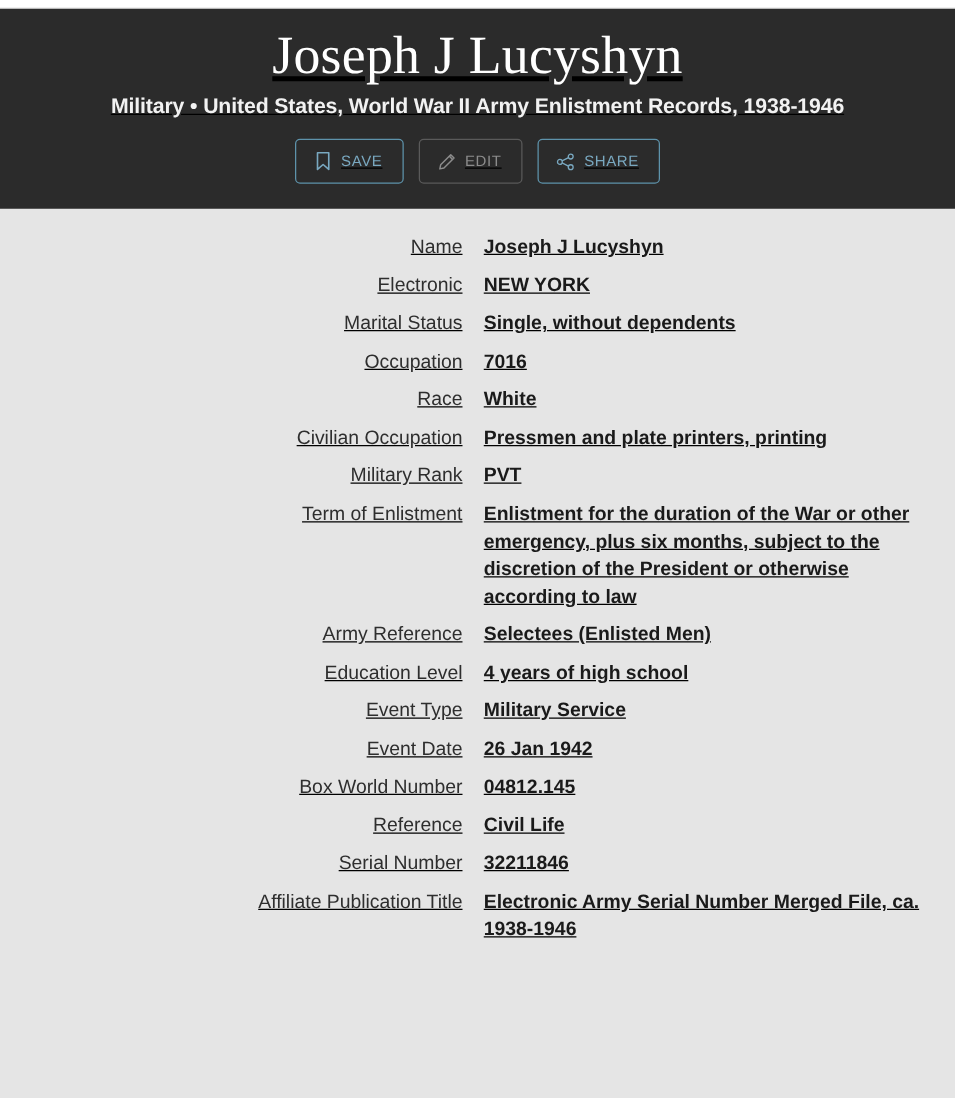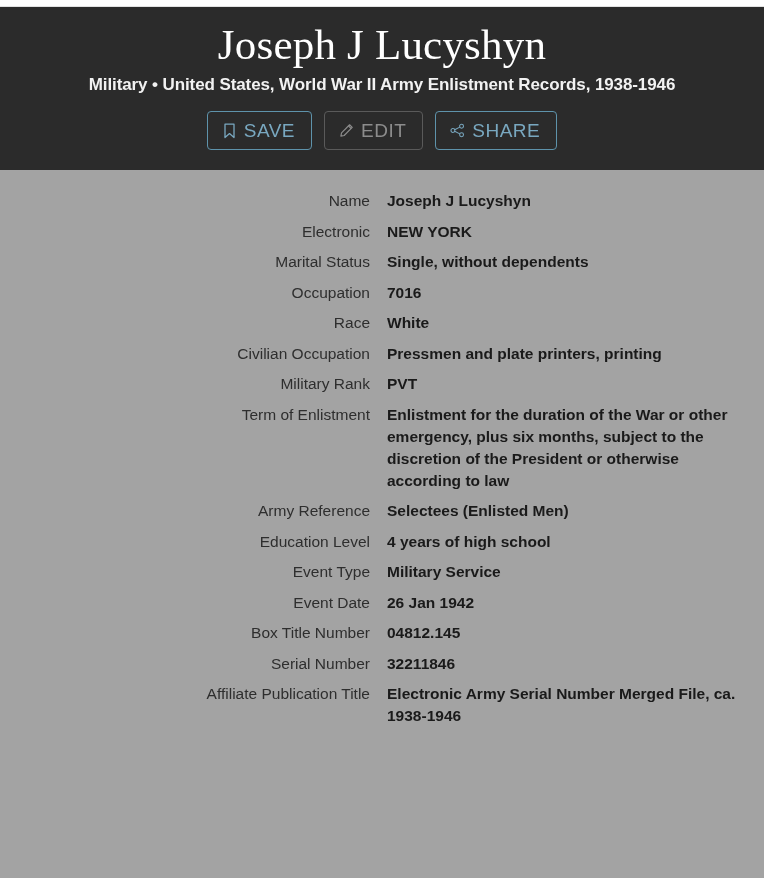--- a/index.html
+++ b/index.html
@@ -10,21 +10,22 @@
     width: 764px;
     height: 878px;
     background: #fdfdfd;
     font-family: "Liberation Sans", sans-serif;
     overflow: hidden;
   }
   .page {
     width: 764px;
     height: 878px;
     position: relative;
-    background: #a3a3a3;
+    background: #e5e5e5;
+    text-decoration: underline;
   }
 
   
   .top-strip {
     height: 7px;
     background: #ffffff;
     border-bottom: 1px solid #e2e2e2;
     box-sizing: border-box;
   }
 
@@ -61,21 +62,21 @@
   }
   .action-btn {
     display: inline-flex;
     align-items: center;
     gap: 7px;
     border: 1px solid #5e93ab;
     border-radius: 4px;
     background: transparent;
     color: #79a8c0;
     font-family: "Liberation Sans", sans-serif;
-    font-size: 19px;
+    font-size: 12px;
     font-weight: 400;
     letter-spacing: 0.5px;
     padding: 9px 16px 9px 14px;
     cursor: pointer;
     line-height: 1;
   }
   .action-btn.disabled {
     border-color: #5a5a5a;
     color: #8c8c8c;
     cursor: default;
@@ -212,22 +213,26 @@
           </tr>
           <tr class="field-row">
             <td class="field-label">Event Type</td>
             <td class="field-value">Military Service</td>
           </tr>
           <tr class="field-row">
             <td class="field-label">Event Date</td>
             <td class="field-value">26 Jan 1942</td>
           </tr>
           <tr class="field-row">
-            <td class="field-label">Box Title Number</td>
+            <td class="field-label">Box World Number</td>
             <td class="field-value">04812.145</td>
+          </tr>
+          <tr class="field-row">
+            <td class="field-label">Reference</td>
+            <td class="field-value">Civil Life</td>
           </tr>
           <tr class="field-row">
             <td class="field-label">Serial Number</td>
             <td class="field-value">32211846</td>
           </tr>
           <tr class="field-row">
             <td class="field-label">Affiliate Publication Title</td>
             <td class="field-value">Electronic Army Serial Number Merged File, ca. 1938-1946</td>
           </tr>
         </tbody>

